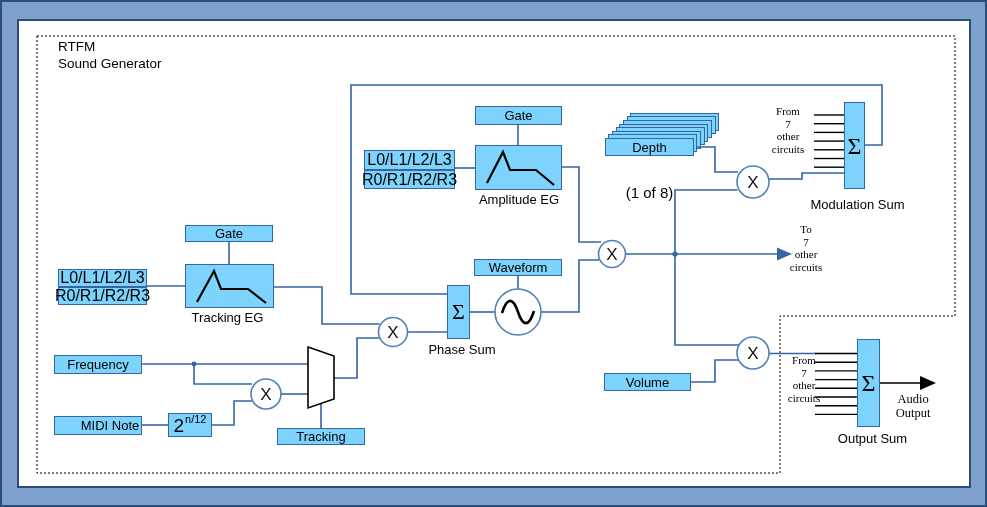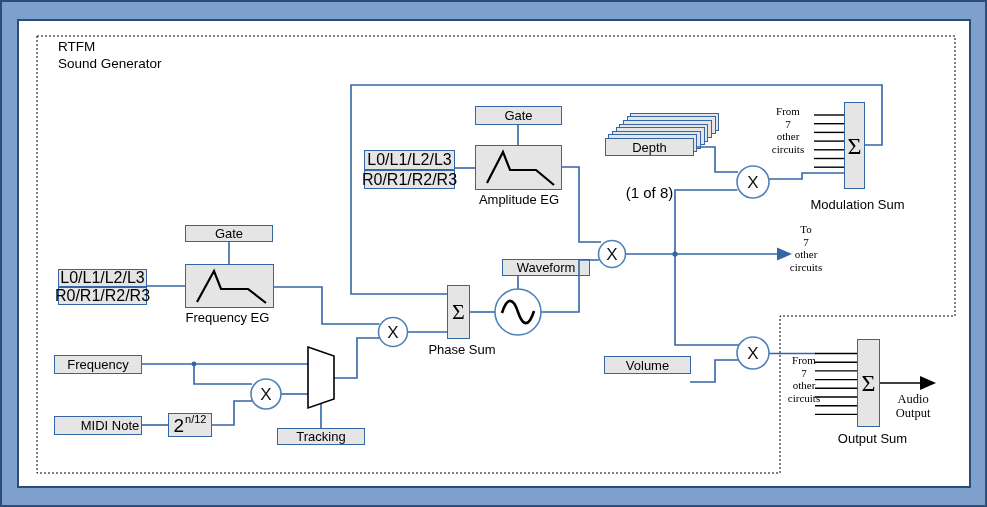--- a/index.html
+++ b/index.html
@@ -15,21 +15,21 @@
     border:2px solid var(--frame-line);
     box-sizing:border-box;overflow:hidden;
     font-family:"Liberation Sans",sans-serif;color:#000;
   }
   .inner{
     position:absolute;left:15px;top:17px;right:14px;bottom:17px;
     background:#fff;border:2px solid var(--frame-line);box-sizing:border-box;
   }
   .box{
     position:absolute;box-sizing:border-box;
-    border:1.5px solid var(--blue);background:#e5e5e5;
+    border:1.5px solid var(--blue);background:#7dd3fc;
     display:flex;align-items:center;justify-content:center;
     font-size:13px;line-height:1;white-space:nowrap;
   }
   .box.small{font-size:16px;}
   .lbl{
     position:absolute;font-size:13px;line-height:1.1;
     text-align:center;white-space:nowrap;
   }
   .mini-col{
     position:absolute;font-size:11px;line-height:12.5px;text-align:center;font-family:Liberation Serif, serif;
@@ -59,41 +59,41 @@
   <div class="box layer2" style="left:183px;top:223px;width:88px;height:17px;">
       <span>Gate</span>
     </div>
   <div class="box small layer2" style="left:56px;top:267px;width:89px;height:18px;">
       <span>L0/L1/L2/L3</span>
     </div>
   <div class="box small layer2" style="left:56px;top:285px;width:89px;height:18px;">
       <span>R0/R1/R2/R3</span>
     </div>
   <div class="box layer2" style="left:183px;top:262px;width:89px;height:44px;"></div>
-  <div class="lbl layer3" style="left:168px;top:309px;width:115px;">Frequency EG</div>
+  <div class="lbl layer3" style="left:168px;top:309px;width:115px;">Tracking EG</div>
 
   <div class="box layer2" style="left:52px;top:353px;width:88px;height:19px;">
       <span>Frequency</span>
     </div>
   <div class="box layer2" style="left:52px;top:414px;width:88px;height:19px;padding-left:24px;">
       <span>MIDI Note</span>
     </div>
   <div class="box layer2" style="left:166px;top:411px;width:44px;height:24px;">
       <span class="exp-base">2</span>
       <span class="exp-sup">n/12</span>
     </div>
   <div class="box layer2" style="left:275px;top:426px;width:88px;height:17px;">
       <span>Tracking</span>
     </div>
 
   <div class="box sigma-box phase layer2" style="left:445px;top:283px;width:23px;height:54px;">
       <span>Σ</span>
     </div>
   <div class="lbl layer3" style="left:415px;top:341px;width:90px;">Phase Sum</div>
-  <div class="box layer2" style="left:472px;top:257px;width:88px;height:17px;margin-left:28px;">
+  <div class="box layer2" style="left:472px;top:257px;width:88px;height:17px;">
       <span>Waveform</span>
     </div>
 
   <div class="box layer2" style="left:473px;top:104px;width:87px;height:19px;">
       <span>Gate</span>
     </div>
   <div class="box small layer2" style="left:362px;top:148px;width:91px;height:20px;">
       <span>L0/L1/L2/L3</span>
     </div>
   <div class="box small layer2" style="left:362px;top:168px;width:91px;height:19px;">
@@ -107,21 +107,21 @@
   <div class="box layer2" style="left:621px;top:118px;width:89px;height:18px;"></div>
   <div class="box layer2" style="left:617px;top:122px;width:89px;height:18px;"></div>
   <div class="box layer2" style="left:614px;top:125px;width:89px;height:18px;"></div>
   <div class="box layer2" style="left:610px;top:129px;width:89px;height:18px;"></div>
   <div class="box layer2" style="left:606px;top:132px;width:89px;height:18px;"></div>
   <div class="box layer2" style="left:603px;top:136px;width:89px;height:18px;">
       <span>Depth</span>
     </div>
   <div class="lbl layer3" style="left:603px;top:163px;width:89px;font-size:15px;margin-top:20px;">(1 of 8)</div>
 
-  <div class="box layer2" style="left:602px;top:354px;width:87px;height:18px;">
+  <div class="box layer2" style="left:602px;top:371px;width:87px;height:18px;">
       <span>Volume</span>
     </div>
 
   <div class="box sigma-box layer2" style="left:842px;top:100px;width:21px;height:87px;">
       <span>Σ</span>
     </div>
   <div class="lbl layer3" style="left:798px;top:196px;width:115px;">Modulation Sum</div>
 
   <div class="box sigma-box layer2" style="left:855px;top:337px;width:23px;height:88px;">
       <span>Σ</span>

